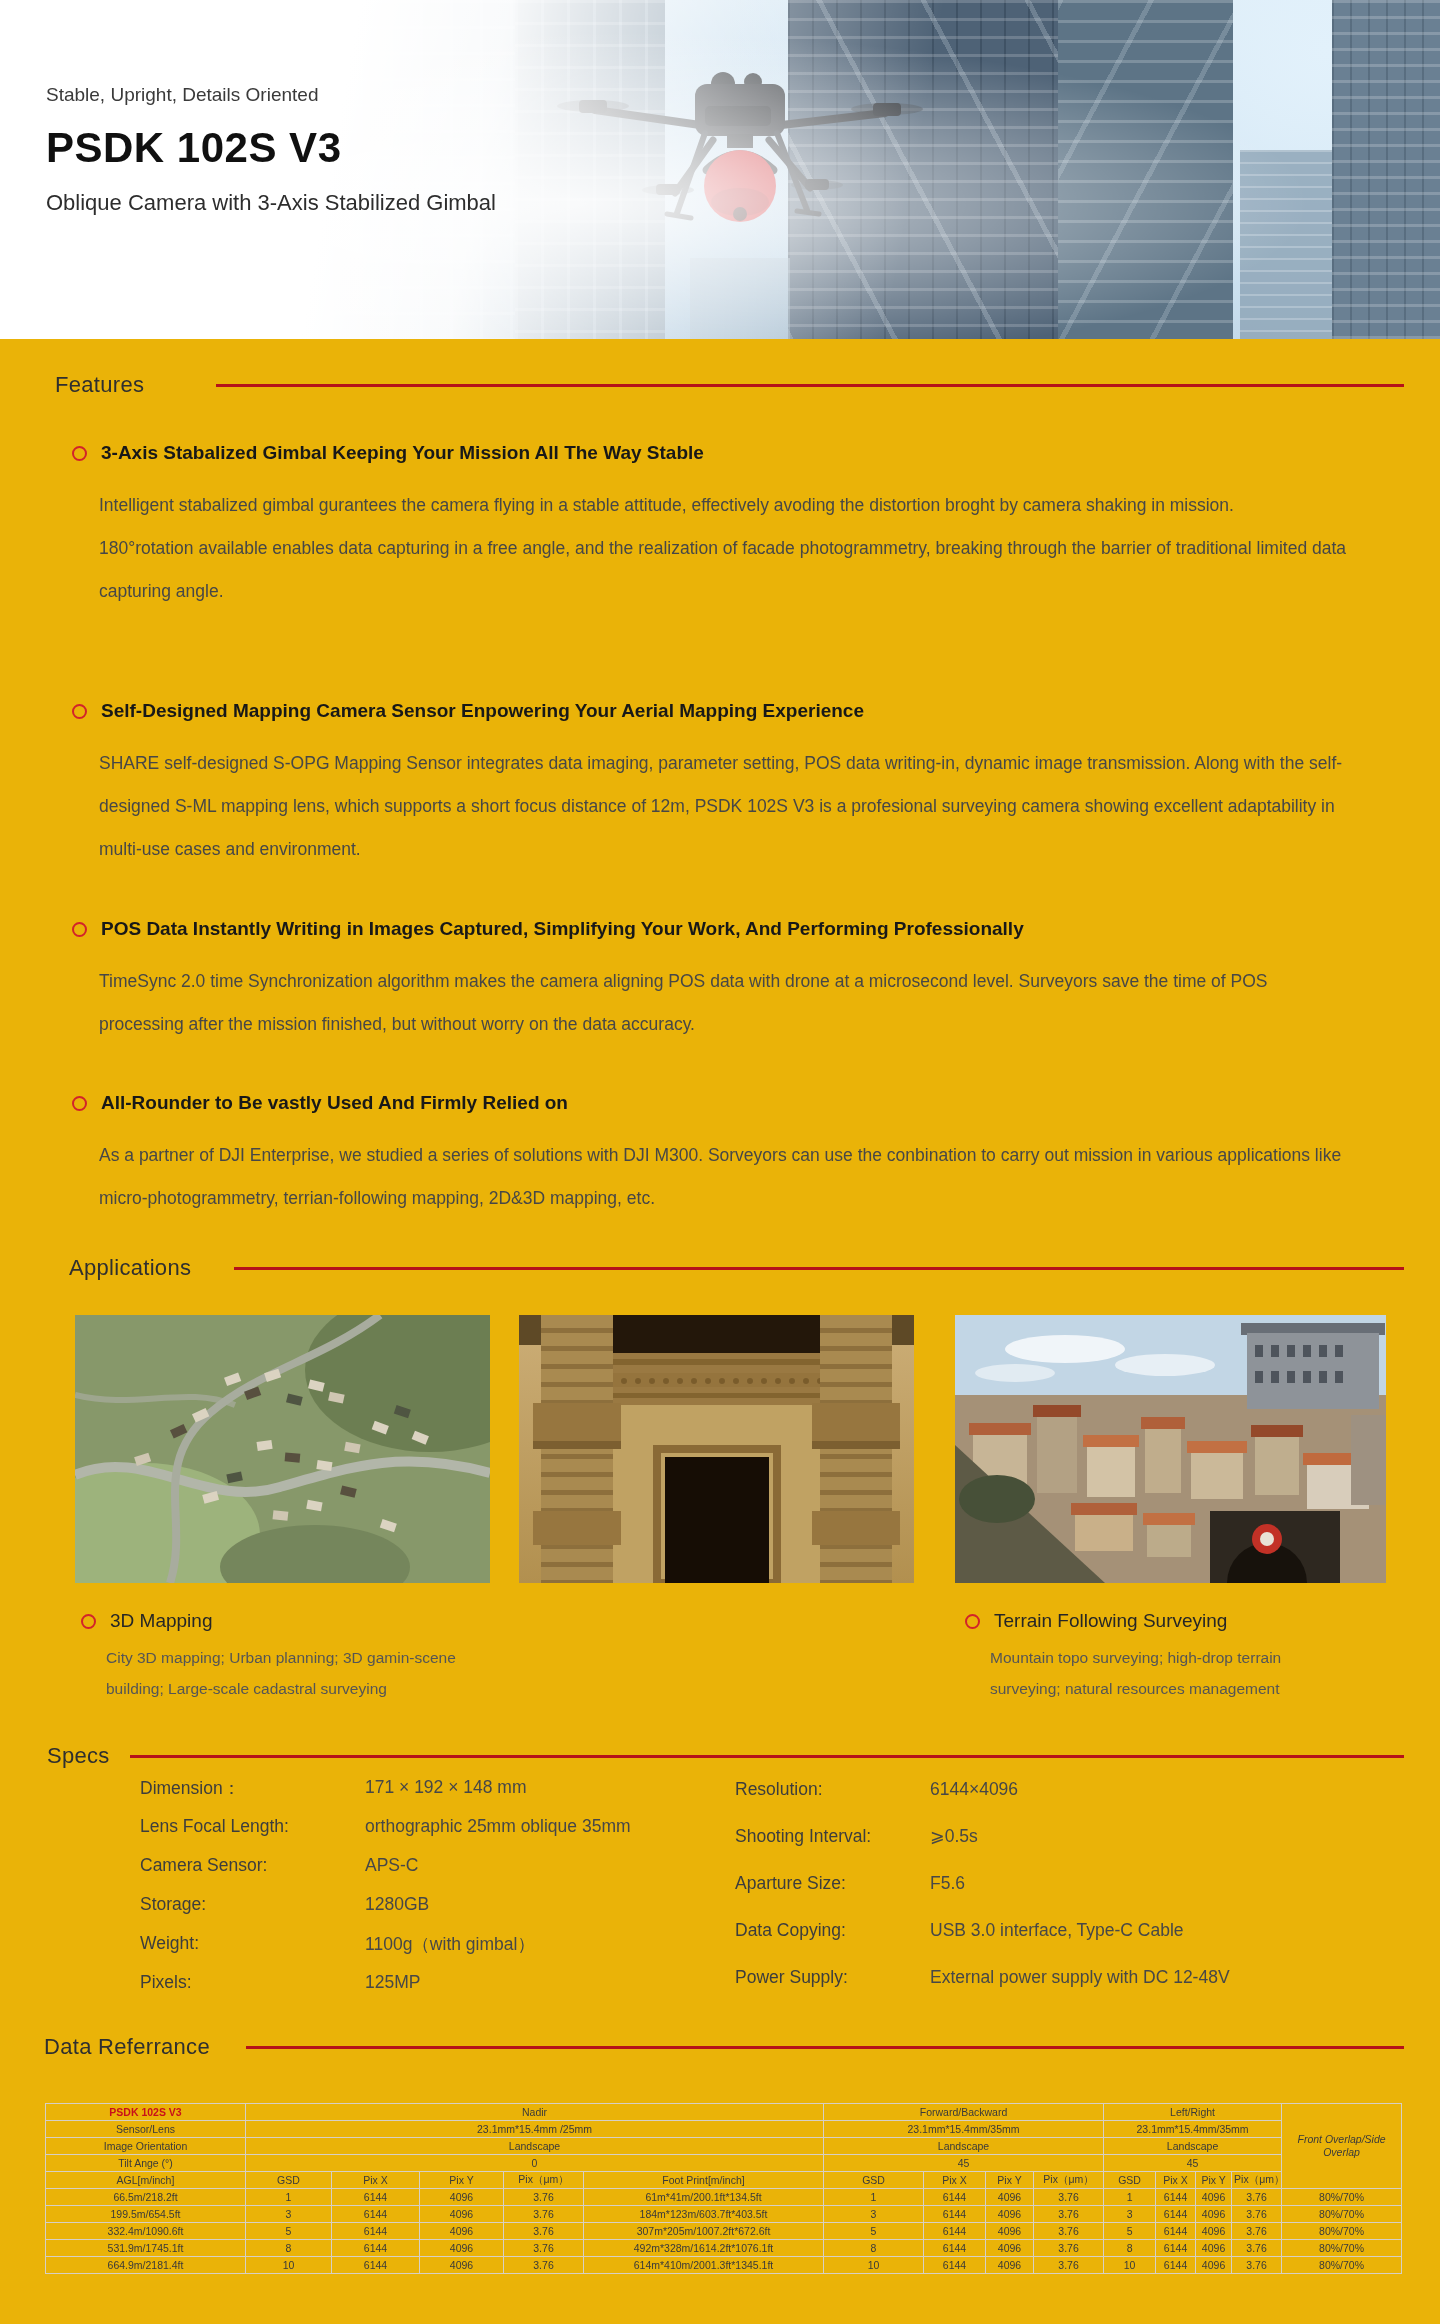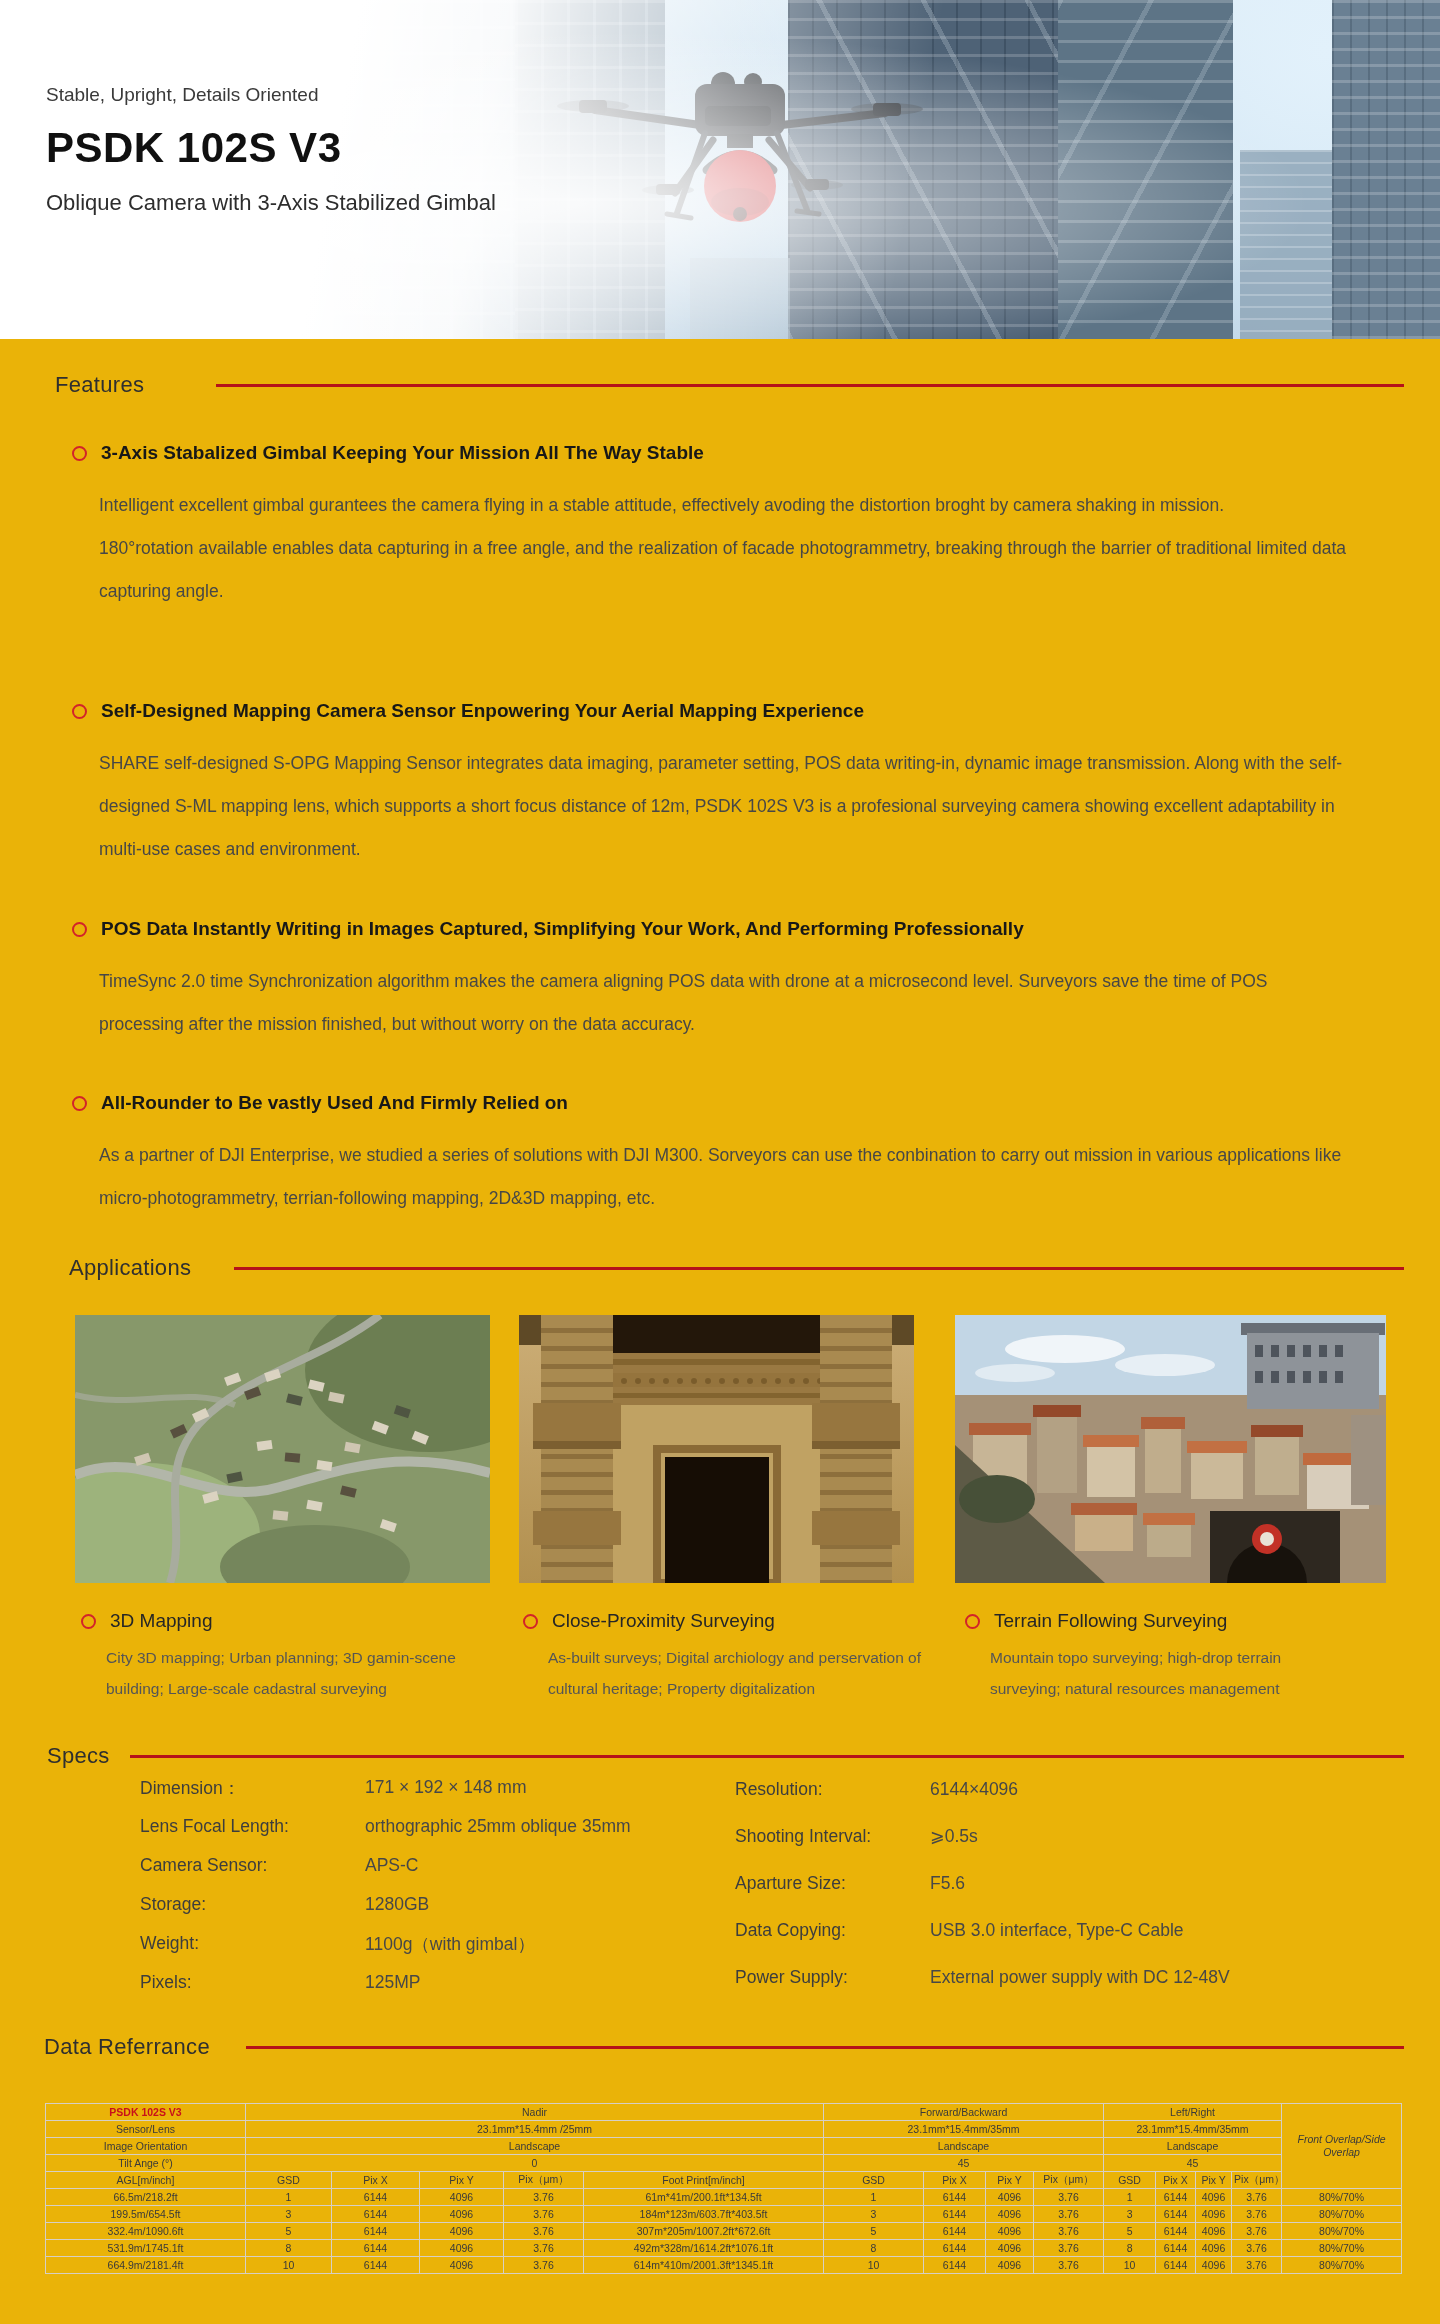--- a/index.html
+++ b/index.html
@@ -131,21 +131,21 @@
 
   <div class="section-title" style="left:55px;top:372px;">Features</div>
   <div class="red-line" style="left:216px;top:384px;width:1188px;"></div>
 
   <div class="feature" style="top:440px;">
     <div class="feature-head">
       <span class="bullet"></span>
       <span class="feature-title">3-Axis Stabalized Gimbal Keeping Your Mission All The Way Stable</span>
     </div>
     <div class="feature-body">
-      <p>Intelligent excellent gimbal gurantees the camera flying in a stable attitude, effectively avoding the distortion broght by camera shaking in mission.</p>
+      <p>Intelligent stabalized gimbal gurantees the camera flying in a stable attitude, effectively avoding the distortion broght by camera shaking in mission.</p>
       <p>180°rotation available enables data capturing in a free angle, and the realization of facade photogrammetry, breaking through the barrier of traditional limited data capturing angle.</p>
     </div>
   </div>
 
   <div class="feature" style="top:698px;">
     <div class="feature-head">
       <span class="bullet"></span>
       <span class="feature-title">Self-Designed Mapping Camera Sensor Enpowering Your Aerial Mapping Experience</span>
     </div>
     <div class="feature-body">
@@ -303,27 +303,20 @@
     </svg>
   </div>
 
   <div class="app-cap" style="left:81px;">
     <div class="cap-head">
       <span class="bullet"></span>
       <span class="cap-title">3D Mapping</span>
     </div>
     <div class="cap-desc" style="width:400px;">City 3D mapping; Urban planning; 3D gamin-scene building; Large-scale cadastral surveying</div>
   </div>
-  <div class="app-cap" style="left:523px;">
-    <div class="cap-head">
-      <span class="bullet"></span>
-      <span class="cap-title">Close-Proximity Surveying</span>
-    </div>
-    <div class="cap-desc" style="width:425px;">As-built surveys; Digital archiology and perservation of cultural heritage; Property digitalization</div>
-  </div>
   <div class="app-cap" style="left:965px;">
     <div class="cap-head">
       <span class="bullet"></span>
       <span class="cap-title">Terrain Following Surveying</span>
     </div>
     <div class="cap-desc" style="width:365px;">Mountain topo surveying; high-drop terrain surveying; natural resources management</div>
   </div>
 
   <div class="section-title" style="left:47px;top:1743px;">Specs</div>
   <div class="red-line" style="left:130px;top:1755px;width:1274px;"></div>

